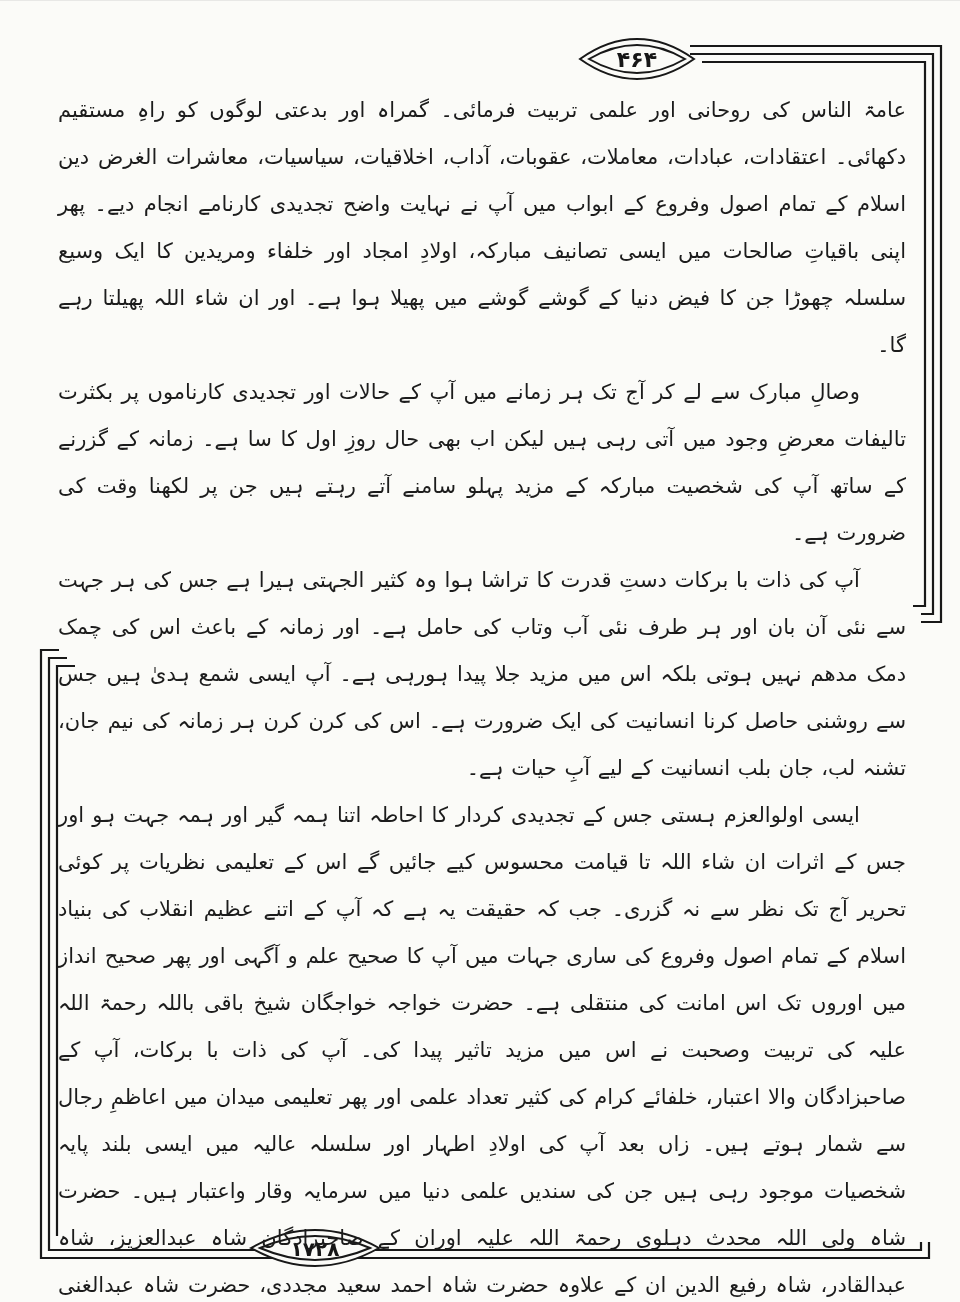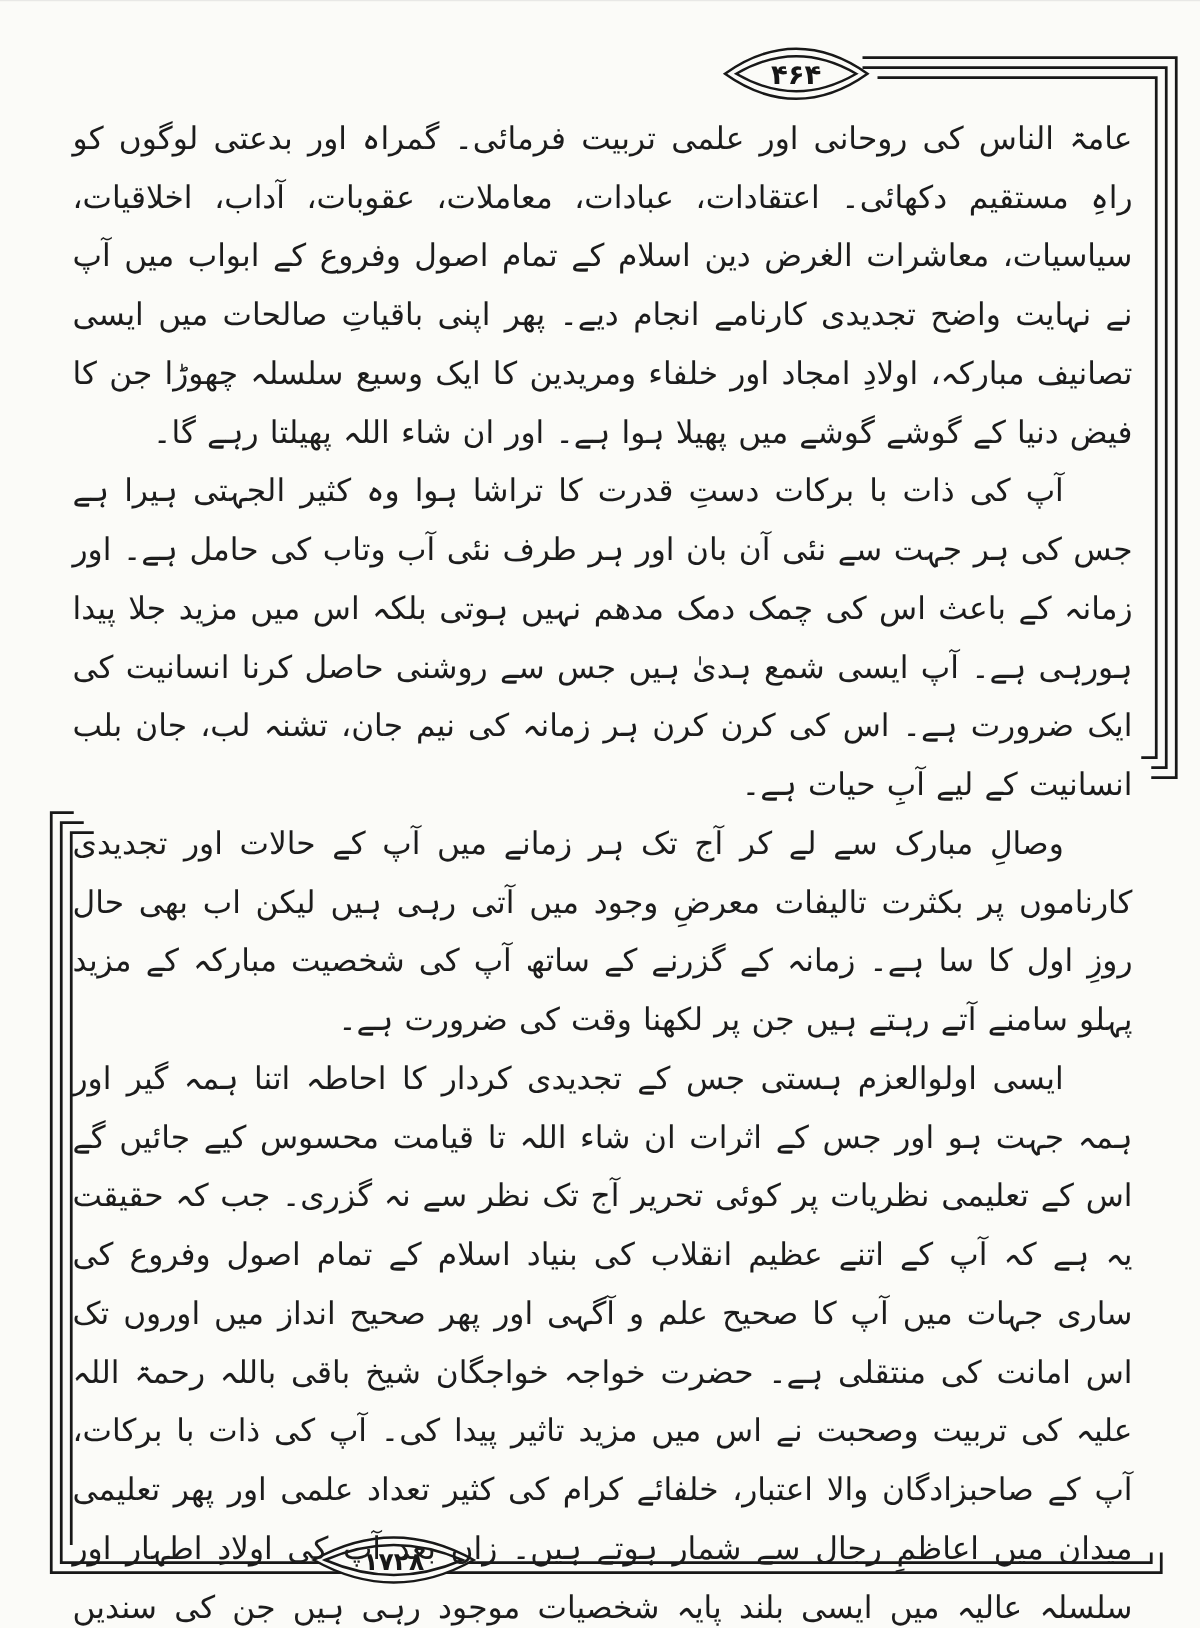--- a/index.html
+++ b/index.html
@@ -46,21 +46,21 @@
   .content {
     position: absolute;
     top: 86px;
     right: 54px;
     left: 58px;
     direction: rtl;
     text-align: justify;
   }
   .para {
     margin: 0;
-    font-size: 25px;
+    font-size: 21px;
     line-height: 47px;
     letter-spacing: 0.2px;
     word-spacing: 1px;
   }
   .para.indent {
     text-indent: 2.2em;
   }
 </style>
 </head>
 <body>
@@ -89,18 +89,18 @@
 
     <g>
       <path class="cartouche-shape" d="M 251 1247 Q 283 1229 315 1229 Q 347 1229 379 1247 Q 347 1265 315 1265 Q 283 1265 251 1247 Z"></path>
       <path class="cartouche-shape" d="M 260 1247 Q 288 1235 315 1235 Q 342 1235 370 1247 Q 342 1259 315 1259 Q 288 1259 260 1247 Z"></path>
       <text class="cartouche-num" x="315" y="1255" style="font-size:20px">۱۷۲۸</text>
     </g>
   </svg>
 
   <div class="content">
       <p class="para">عامۃ الناس کی روحانی اور علمی تربیت فرمائی۔ گمراہ اور بدعتی لوگوں کو راہِ مستقیم دکھائی۔ اعتقادات، عبادات، معاملات، عقوبات، آداب، اخلاقیات، سیاسیات، معاشرات الغرض دین اسلام کے تمام اصول وفروع کے ابواب میں آپ نے نہایت واضح تجدیدی کارنامے انجام دیے۔ پھر اپنی باقیاتِ صالحات میں ایسی تصانیف مبارکہ، اولادِ امجاد اور خلفاء ومریدین کا ایک وسیع سلسلہ چھوڑا جن کا فیض دنیا کے گوشے گوشے میں پھیلا ہوا ہے۔ اور ان شاء اللہ پھیلتا رہے گا۔</p>
+      <p class="para indent">وصالِ مبارک سے لے کر آج تک ہر زمانے میں آپ کے حالات اور تجدیدی کارناموں پر بکثرت تالیفات معرضِ وجود میں آتی رہی ہیں لیکن اب بھی حال روزِ اول کا سا ہے۔ زمانہ کے گزرنے کے ساتھ آپ کی شخصیت مبارکہ کے مزید پہلو سامنے آتے رہتے ہیں جن پر لکھنا وقت کی ضرورت ہے۔</p>
       <p class="para indent">آپ کی ذات با برکات دستِ قدرت کا تراشا ہوا وہ کثیر الجہتی ہیرا ہے جس کی ہر جہت سے نئی آن بان اور ہر طرف نئی آب وتاب کی حامل ہے۔ اور زمانہ کے باعث اس کی چمک دمک مدھم نہیں ہوتی بلکہ اس میں مزید جلا پیدا ہورہی ہے۔ آپ ایسی شمع ہدیٰ ہیں جس سے روشنی حاصل کرنا انسانیت کی ایک ضرورت ہے۔ اس کی کرن کرن ہر زمانہ کی نیم جان، تشنہ لب، جان بلب انسانیت کے لیے آبِ حیات ہے۔</p>
-      <p class="para indent">وصالِ مبارک سے لے کر آج تک ہر زمانے میں آپ کے حالات اور تجدیدی کارناموں پر بکثرت تالیفات معرضِ وجود میں آتی رہی ہیں لیکن اب بھی حال روزِ اول کا سا ہے۔ زمانہ کے گزرنے کے ساتھ آپ کی شخصیت مبارکہ کے مزید پہلو سامنے آتے رہتے ہیں جن پر لکھنا وقت کی ضرورت ہے۔</p>
       <p class="para indent">ایسی اولوالعزم ہستی جس کے تجدیدی کردار کا احاطہ اتنا ہمہ گیر اور ہمہ جہت ہو اور جس کے اثرات ان شاء اللہ تا قیامت محسوس کیے جائیں گے اس کے تعلیمی نظریات پر کوئی تحریر آج تک نظر سے نہ گزری۔ جب کہ حقیقت یہ ہے کہ آپ کے اتنے عظیم انقلاب کی بنیاد اسلام کے تمام اصول وفروع کی ساری جہات میں آپ کا صحیح علم و آگہی اور پھر صحیح انداز میں اوروں تک اس امانت کی منتقلی ہے۔ حضرت خواجہ خواجگان شیخ باقی باللہ رحمۃ اللہ علیہ کی تربیت وصحبت نے اس میں مزید تاثیر پیدا کی۔ آپ کی ذات با برکات، آپ کے صاحبزادگان والا اعتبار، خلفائے کرام کی کثیر تعداد علمی اور پھر تعلیمی میدان میں اعاظمِ رجال سے شمار ہوتے ہیں۔ زاں بعد آپ کی اولادِ اطہار اور سلسلہ عالیہ میں ایسی بلند پایہ شخصیات موجود رہی ہیں جن کی سندیں علمی دنیا میں سرمایہ وقار واعتبار ہیں۔ حضرت شاہ ولی اللہ محدث دہلوی رحمۃ اللہ علیہ اوران کے صاحبزادگان شاہ عبدالعزیز، شاہ عبدالقادر، شاہ رفیع الدین ان کے علاوہ حضرت شاہ احمد سعید مجددی، حضرت شاہ عبدالغنی مجددی، حضرت قاضی ثناء اللہ پانی پتی، حضرت مرزا مظہر جانِ جاناں، مولانا فضل رحمٰن گنج مراد آبادی، حضرت شاہ ابوالخیر دہلوی، حضرت شاہ ارشاد حسین رامپوری، مولانا دیدار علی الوری لاہوری اور حضرت شاہ</p>
     </div>
 
 </div>
 
 </body></html>

